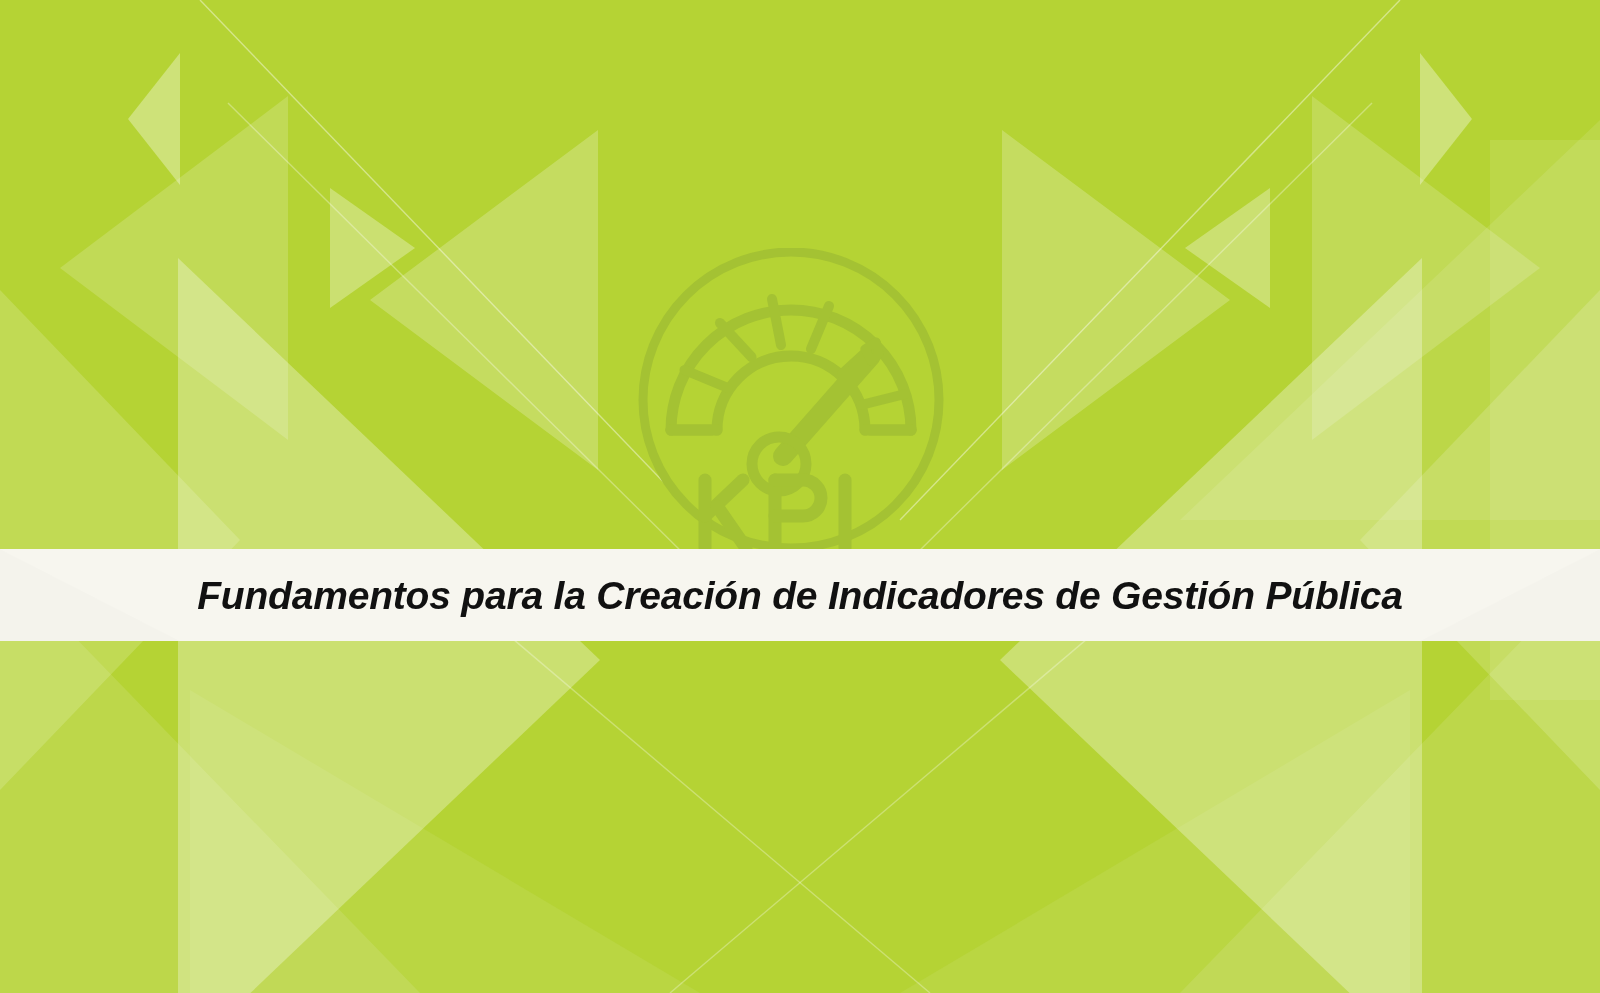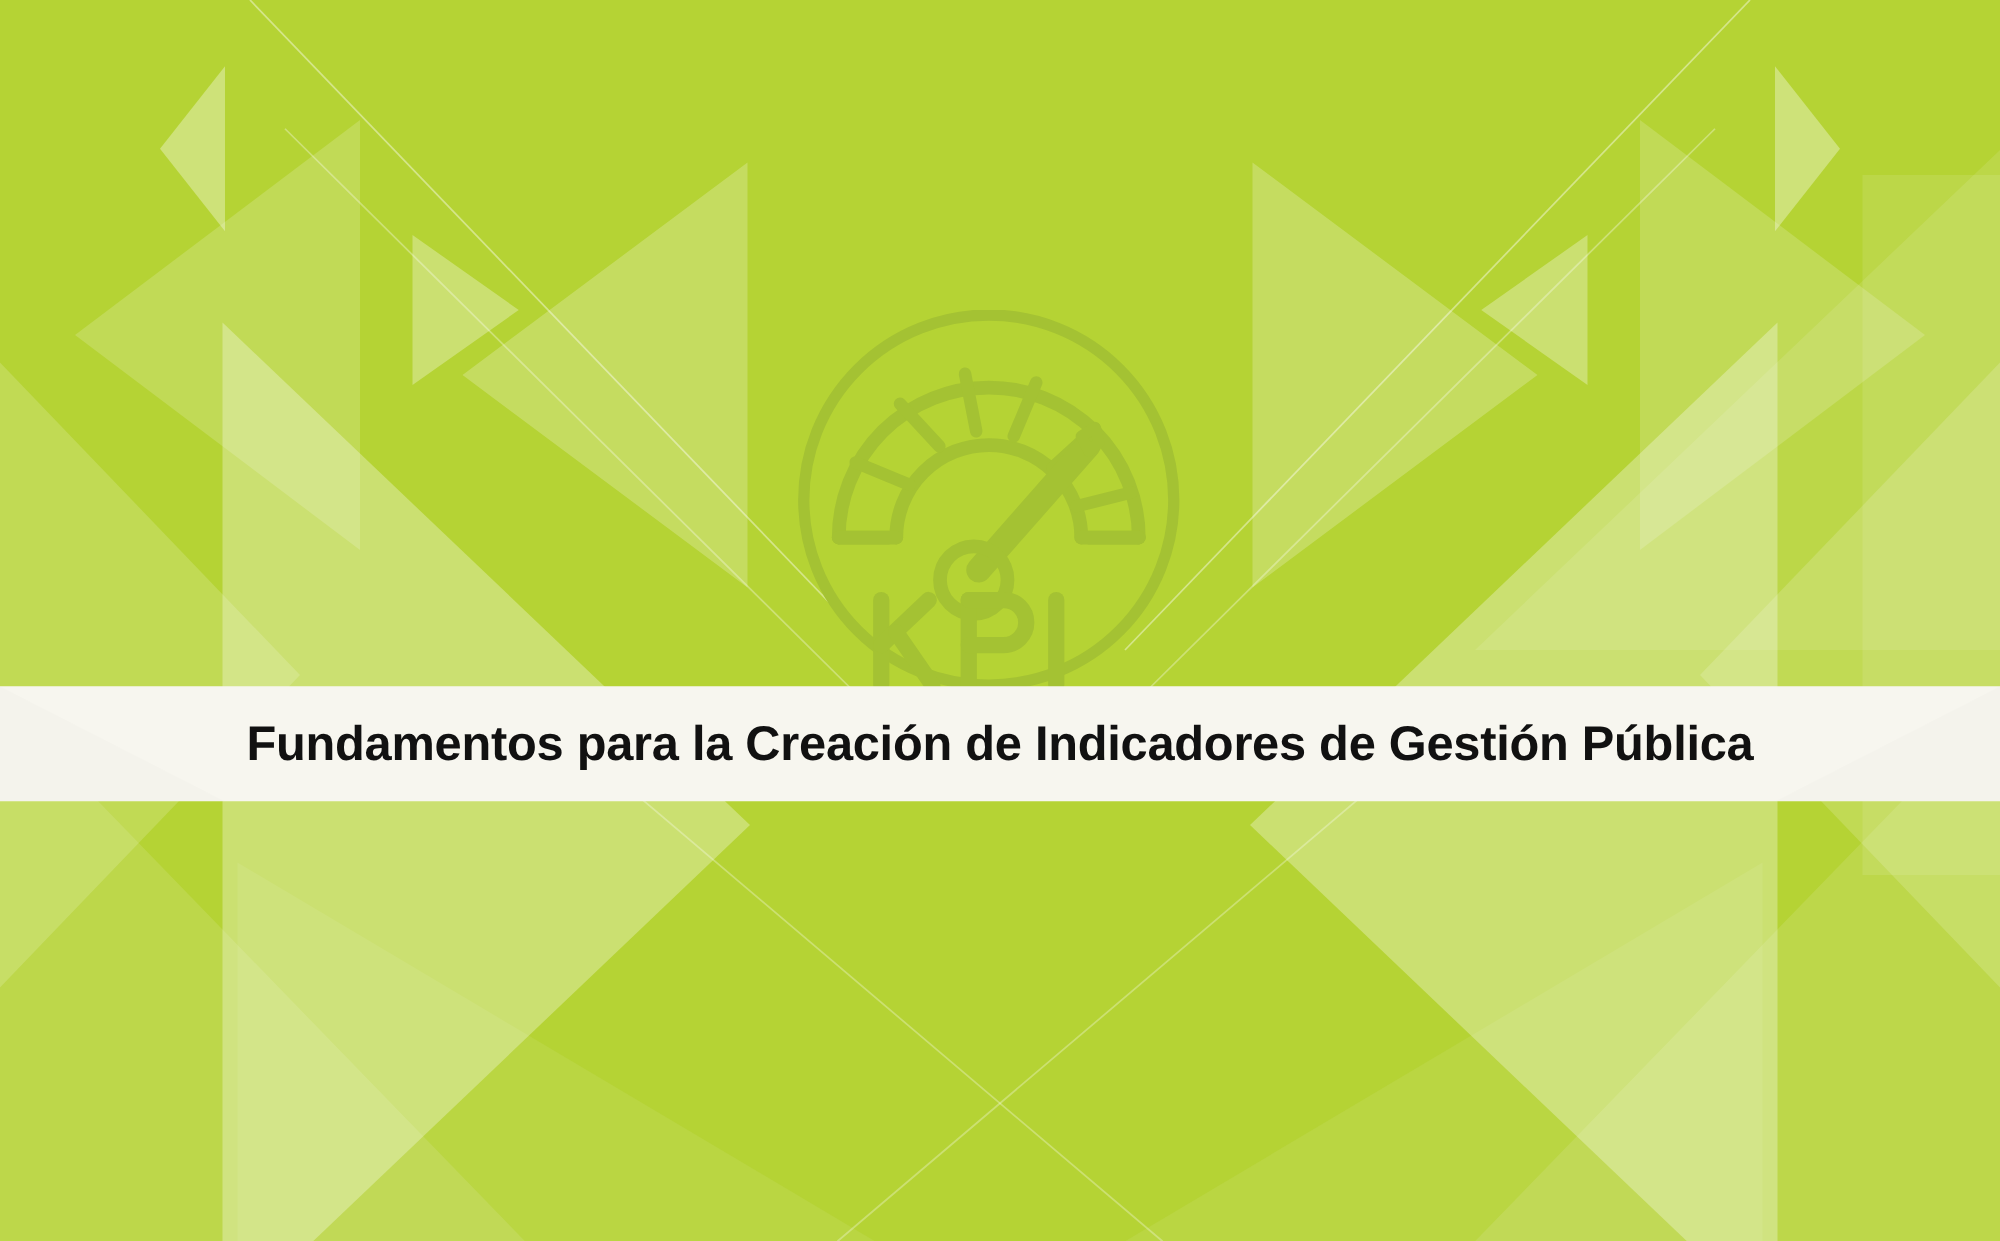--- a/index.html
+++ b/index.html
@@ -44,20 +44,21 @@
     position: absolute;
     left: 0;
     top: 549px;
     width: 1600px;
     height: 92px;
     background: #f7f6ef;
     display: flex;
     align-items: center;
     justify-content: center;
     z-index: 5;
+    font-style: italic;
   }
   #title-band-sheen {
     position: absolute;
     inset: 0;
     overflow: hidden;
     pointer-events: none;
   }
   #slide-title {
     position: relative;
     margin: 0;

